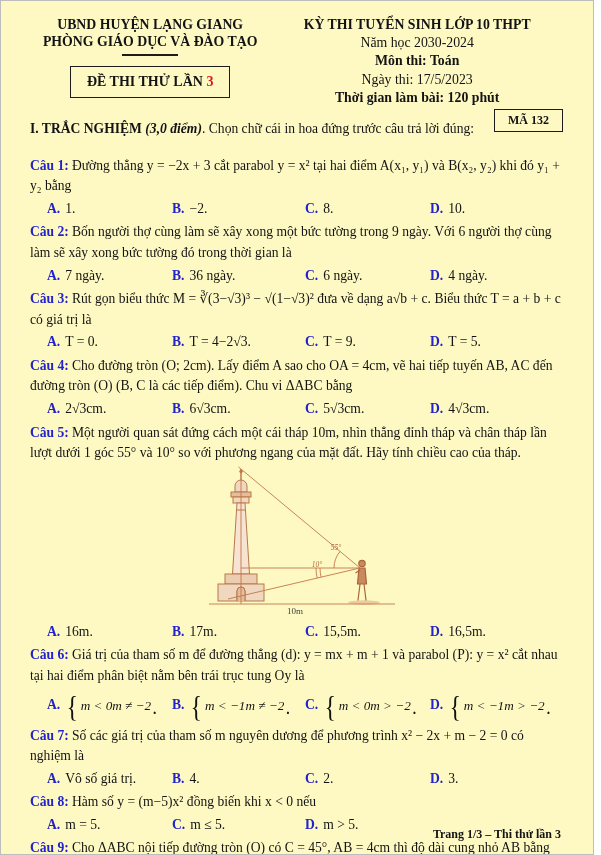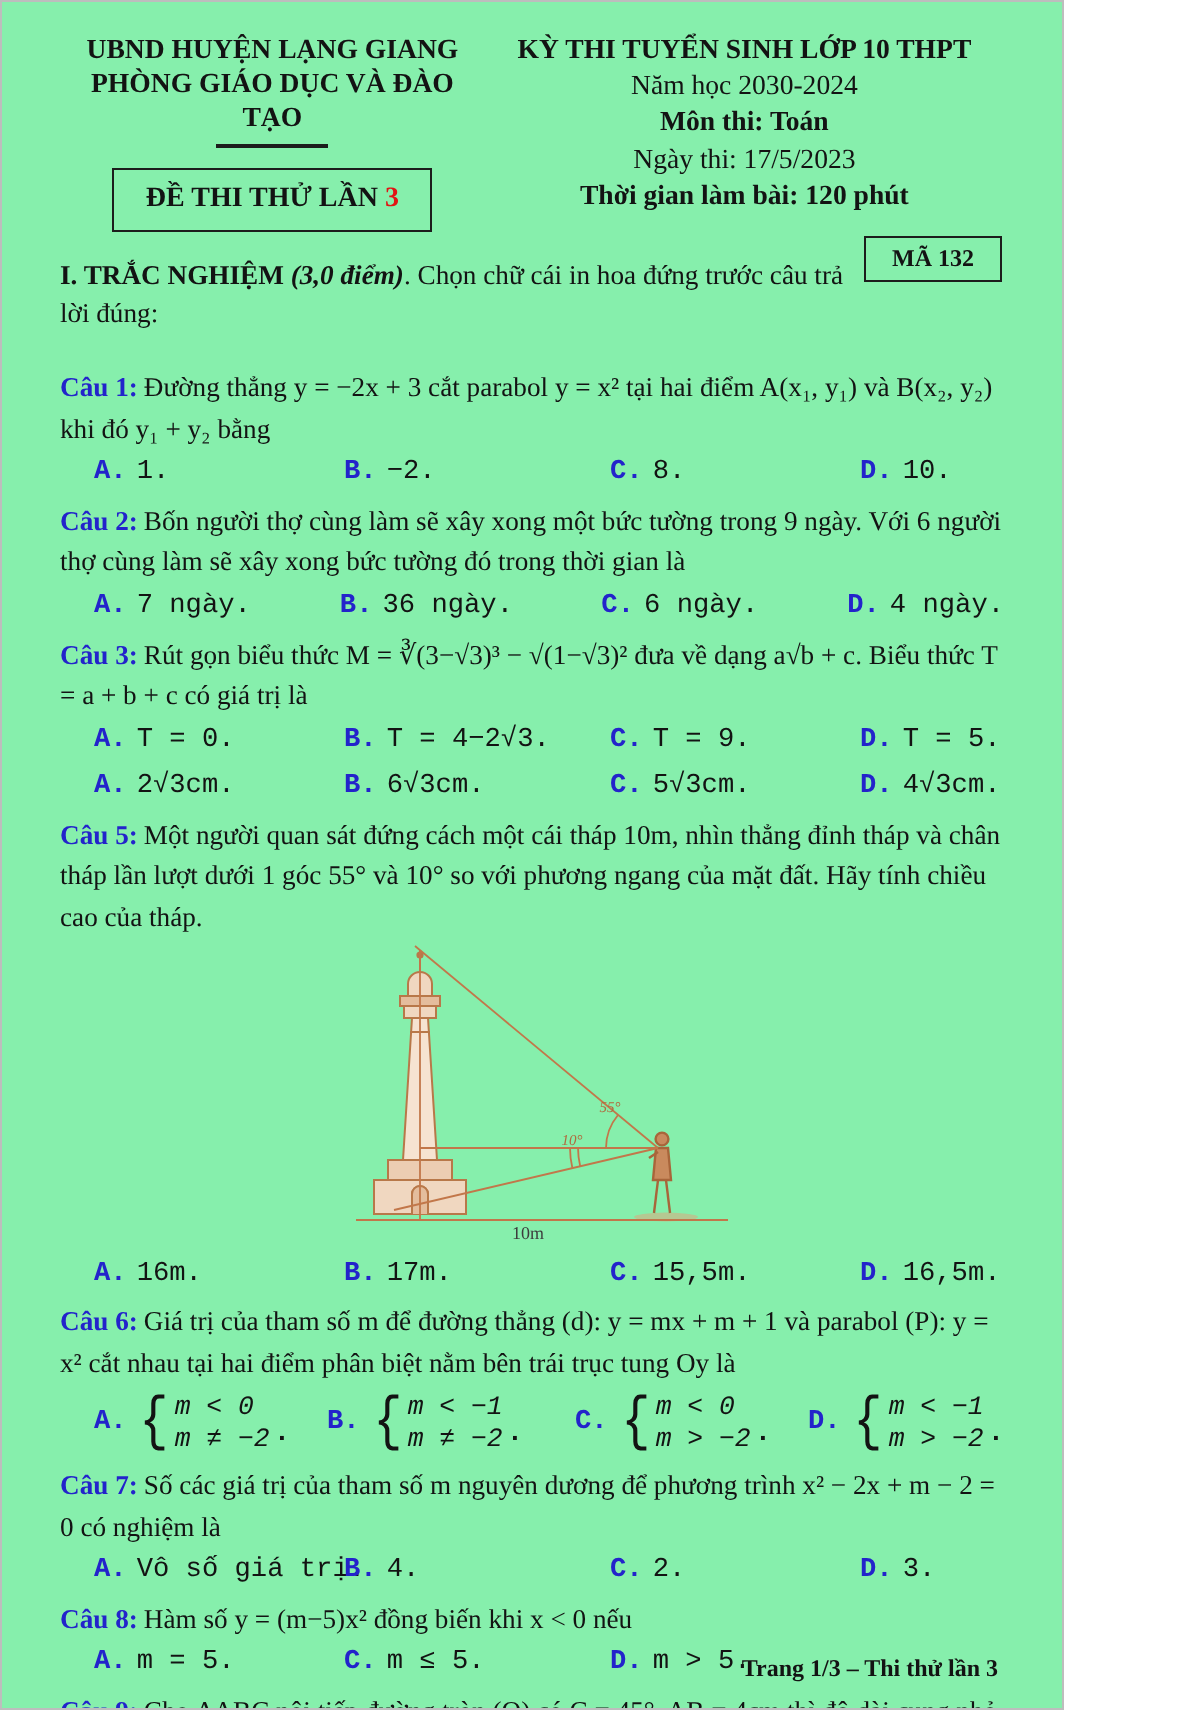--- a/index.html
+++ b/index.html
@@ -1,28 +1,28 @@
 <!DOCTYPE html>
 <html><head>
 <meta charset="utf-8">
 <style>
   * { box-sizing: border-box; }
   html, body { margin: 0; padding: 0; background: #fff; }
   .page {
     position: relative;
-    width: 532px;
+    width: 594px;
     height: 855px;
     padding: 16px 30px 16px 30px;
     font-family: "Liberation Serif", "DejaVu Serif", serif;
     font-size: 13.6px;
     color: #131313;
     outline: 1px solid #bdbdbd;
     outline-offset: -1px;
     overflow: hidden;
-    background: #86efac;
+    background: #fef9c3;
   }
   
   .header { display: flex; align-items: flex-start; }
   .h-left { width: 45%; text-align: center; }
   .h-left .hline { font-weight: bold; line-height: 1.25; font-size: 13.8px; }
   .divider-bar { width: 56px; height: 2px; background: #1c1c1c; margin: 4px auto 8px auto; }
   .exam-box {
     display: inline-block;
     border: 1.7px solid #1c1c1c;
     padding: 7px 16px;
@@ -45,31 +45,31 @@
     margin-right: 1px;
     font-size: 12px;
   }
   
   .section-head { margin: 12px 0 17px 0; line-height: 1.45; }
   .section-title { font-weight: bold; }
   .section-points { font-weight: bold; font-style: italic; }
   
   .q-text { margin: 3px 0 1px 0; line-height: 1.52; }
   .q-label { color: #2323cb; font-weight: bold; padding-right: 3px; }
-  .options { display: flex; padding-left: 17px; margin: 2px 0 3px 0; line-height: 1.5; font-family: Liberation Mono, monospace; }
+  .options { display: flex; padding-left: 17px; margin: 2px 0 3px 0; line-height: 1.5; }
   .opt { white-space: nowrap; }
   .opt:nth-child(1) { width: 125px; }
   .opt:nth-child(2) { width: 133px; }
   .opt:nth-child(3) { width: 125px; }
   .opt:nth-child(4) { flex: 1; }
   .letter { color: #2323cb; font-weight: bold; padding-right: 5px; }
   .options.sys { margin: 4px 0 5px 0; }
   .opt.sysopt { display: inline-flex; align-items: center; }
   .brace { font-size: 30px; font-weight: 400; line-height: 1; margin-right: 1px; transform: scaleX(0.8); }
-  .stack { display: inline-flex; flex-direction: column; font-style: italic; line-height: 1.2; font-size: 13.2px; }
+  .stack { display: inline-flex; flex-direction: row; font-style: italic; line-height: 1.2; font-size: 13.2px; }
   .enddot { align-self: flex-end; padding-left: 2px; font-weight: bold; }
   
   .figure-wrap { text-align: center; margin: 2px 0 0 0; }
   
   .footer {
     position: absolute;
     right: 33px;
     bottom: 13px;
     font-size: 12px;
     font-weight: bold;
@@ -127,20 +127,21 @@
     <p class="q-text"><span class="q-label">Câu 3:</span><span>Rút gọn biểu thức M = ∛(3−√3)³ − √(1−√3)² đưa về dạng a√b + c. Biểu thức T = a + b + c có giá trị là</span></p>
     <div class="options">
       <span class="opt"><span class="letter">A.</span><span>T = 0.</span></span>
       <span class="opt"><span class="letter">B.</span><span>T = 4−2√3.</span></span>
       <span class="opt"><span class="letter">C.</span><span>T = 9.</span></span>
       <span class="opt"><span class="letter">D.</span><span>T = 5.</span></span>
     </div>
   </div>
 
   <div>
+    <p class="q-text"><span class="q-label">Câu 4:</span><span>Cho đường tròn (O; 2cm). Lấy điểm A sao cho OA = 4cm, vẽ hai tiếp tuyến AB, AC đến đường tròn (O) (B, C là các tiếp điểm). Chu vi ΔABC bằng</span></p>
     <div class="options">
       <span class="opt"><span class="letter">A.</span><span>2√3cm.</span></span>
       <span class="opt"><span class="letter">B.</span><span>6√3cm.</span></span>
       <span class="opt"><span class="letter">C.</span><span>5√3cm.</span></span>
       <span class="opt"><span class="letter">D.</span><span>4√3cm.</span></span>
     </div>
   </div>
 
   <div>
     <p class="q-text"><span class="q-label">Câu 5:</span><span>Một người quan sát đứng cách một cái tháp 10m, nhìn thẳng đỉnh tháp và chân tháp lần lượt dưới 1 góc 55° và 10° so với phương ngang của mặt đất. Hãy tính chiều cao của tháp.</span></p>

